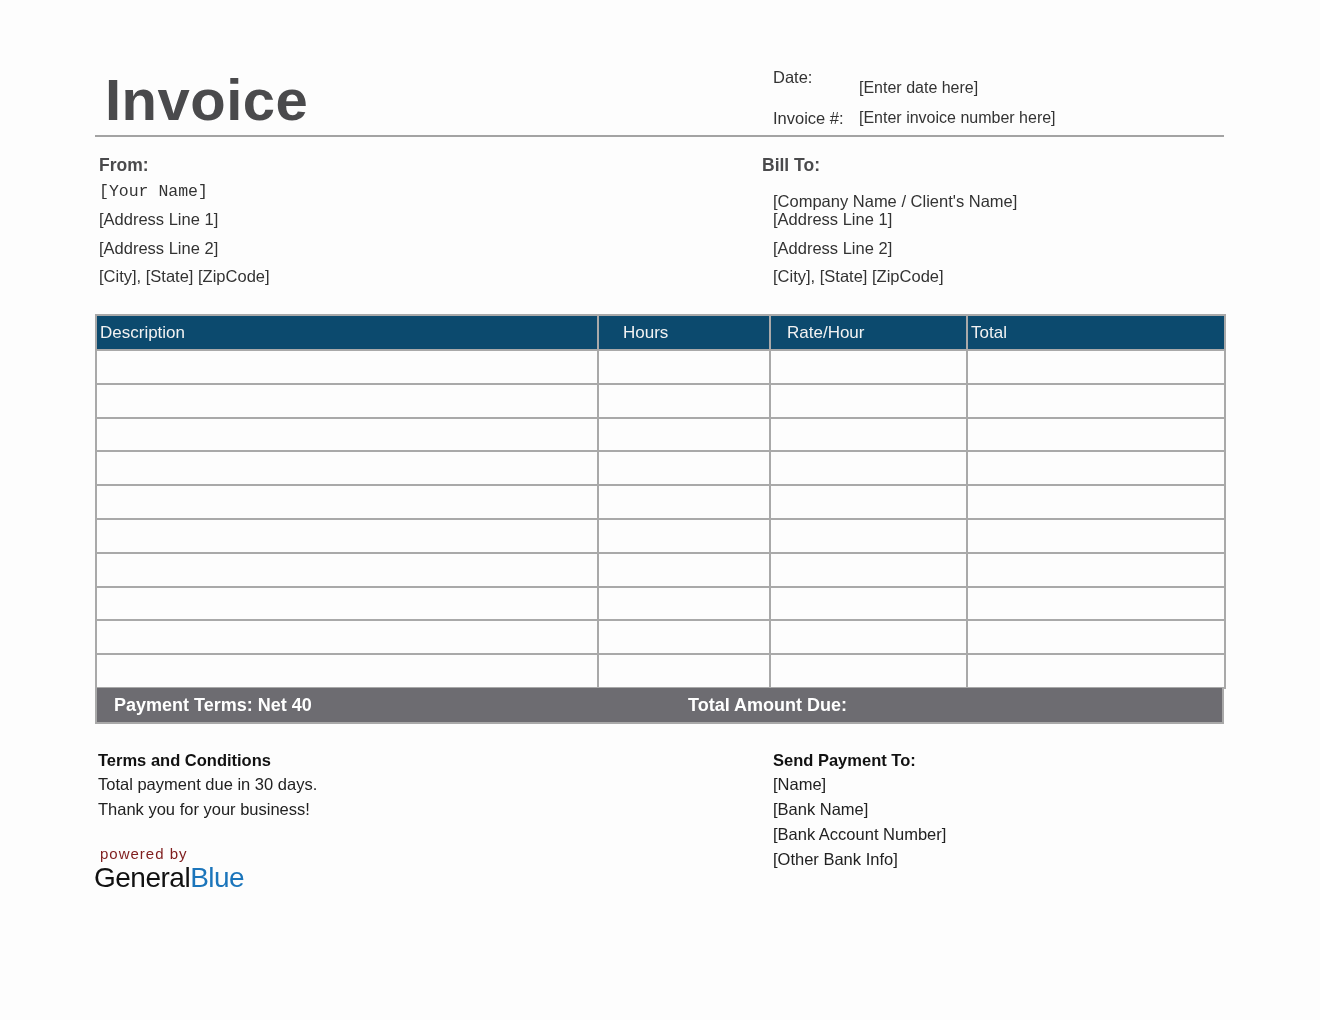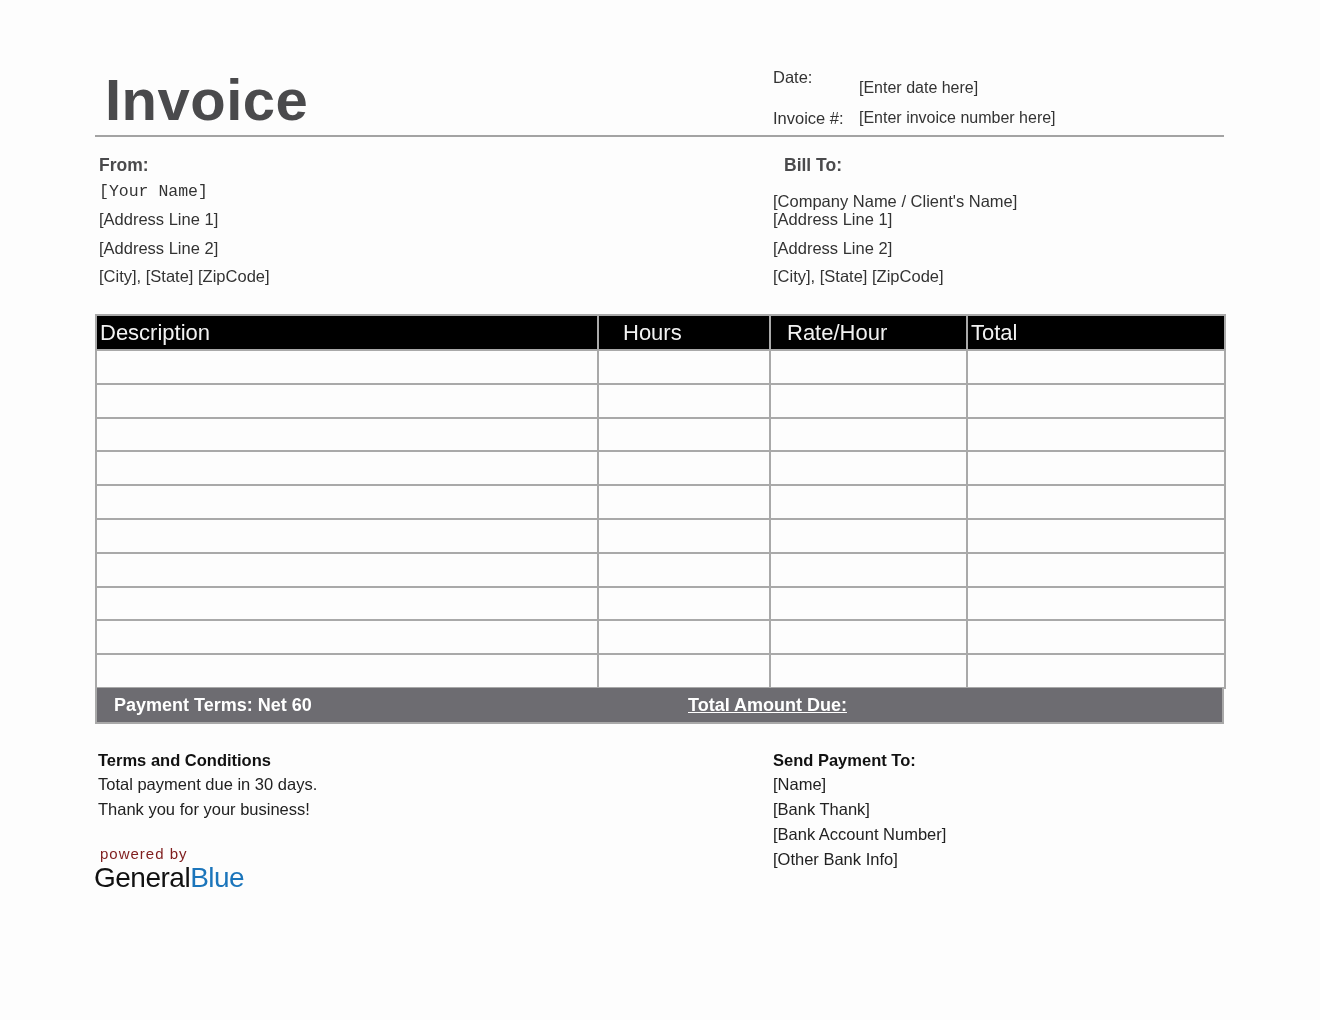--- a/index.html
+++ b/index.html
@@ -13,22 +13,22 @@
   .meta-value { font-size: 16px; color: #333; }
   .rule { left: 95px; top: 135px; width: 1129px; height: 2px; background: #a3a3a3; }
   .block-head { font-size: 17.5px; font-weight: bold; color: #4a4a4c; }
   .block-line { font-size: 16.5px; color: #333; }
   table.items {
     position: absolute; left: 95px; top: 314px; width: 1129px;
     border-collapse: collapse; table-layout: fixed;
   }
   table.items th, table.items td { border: 2px solid #a9a9a9; padding: 0; }
   table.items th {
-    background: #000000; color: #f2f2f2; font-weight: normal; text-align: left;
-    font-size: 22px; height: 33px; padding-left: 3px;
+    background: #0c4a6e; color: #f2f2f2; font-weight: normal; text-align: left;
+    font-size: 17px; height: 33px; padding-left: 3px;
   }
   table.items td { height: 31.8px; background: #fdfdfd; }
   .footer-bar {
     left: 95px; top: 688px; width: 1125px; height: 34px; background: #6d6c71;
     border: 2px solid #a9a9a9; border-top: none;
   }
   .footer-text { color: #fff; font-size: 18px; font-weight: bold; top: 7px; }
   .terms-head { font-size: 16.5px; font-weight: bold; color: #111; }
   .terms-line { font-size: 16.5px; color: #222; }
   .powered { left: 100px; top: 845px; font-size: 15px; color: #7f1d1d; letter-spacing: 1px; }
@@ -49,21 +49,21 @@
 
 <div>
   <div class="abs block-head" style="left:99px; top:155px;">From:</div>
   <div class="abs block-line" style="left:99px; top:182px;font-family:Liberation Mono, monospace;">[Your Name]</div>
   <div class="abs block-line" style="left:99px; top:210px;">[Address Line 1]</div>
   <div class="abs block-line" style="left:99px; top:239px;">[Address Line 2]</div>
   <div class="abs block-line" style="left:99px; top:267px;">[City], [State] [ZipCode]</div>
 </div>
 
 <div>
-  <div class="abs block-head" style="left:784px; top:155px;text-align:right;">Bill To:</div>
+  <div class="abs block-head" style="left:762px; top:155px;text-align:right;">Bill To:</div>
   <div class="abs block-line" style="left:773px; top:192px;">[Company Name / Client's Name]</div>
   <div class="abs block-line" style="left:773px; top:210px;">[Address Line 1]</div>
   <div class="abs block-line" style="left:773px; top:239px;">[Address Line 2]</div>
   <div class="abs block-line" style="left:773px; top:267px;">[City], [State] [ZipCode]</div>
 </div>
 
 <table class="items">
   <colgroup>
     <col style="width:502px">
       <col style="width:172px">
@@ -136,34 +136,34 @@
     <tr>
         <td></td>
         <td></td>
         <td></td>
         <td></td>
       </tr>
   </tbody>
 </table>
 
 <div class="abs footer-bar">
-  <div class="abs footer-text" style="left:17px;">Payment Terms: Net 60</div>
-  <div class="abs footer-text" style="left:591px;text-decoration:underline;">Total Amount Due:</div>
+  <div class="abs footer-text" style="left:17px;">Payment Terms: Net 40</div>
+  <div class="abs footer-text" style="left:591px;">Total Amount Due:</div>
 </div>
 
 <div>
   <div class="abs terms-head" style="left:98px; top:751px;">Terms and Conditions</div>
   <div class="abs terms-line" style="left:98px; top:775px;">Total payment due in 30 days.</div>
   <div class="abs terms-line" style="left:98px; top:800px;">Thank you for your business!</div>
 </div>
 
 <div>
   <div class="abs terms-head" style="left:773px; top:751px;">Send Payment To:</div>
   <div class="abs terms-line" style="left:773px; top:775px;">[Name]</div>
-  <div class="abs terms-line" style="left:773px; top:800px;">[Bank Thank]</div>
+  <div class="abs terms-line" style="left:773px; top:800px;">[Bank Name]</div>
   <div class="abs terms-line" style="left:773px; top:825px;">[Bank Account Number]</div>
   <div class="abs terms-line" style="left:773px; top:850px;">[Other Bank Info]</div>
 </div>
 
 <div class="abs powered">powered by</div>
 <div class="abs brand">
   <span>General</span><span class="blue">Blue</span>
 </div>
 
 </body></html>

